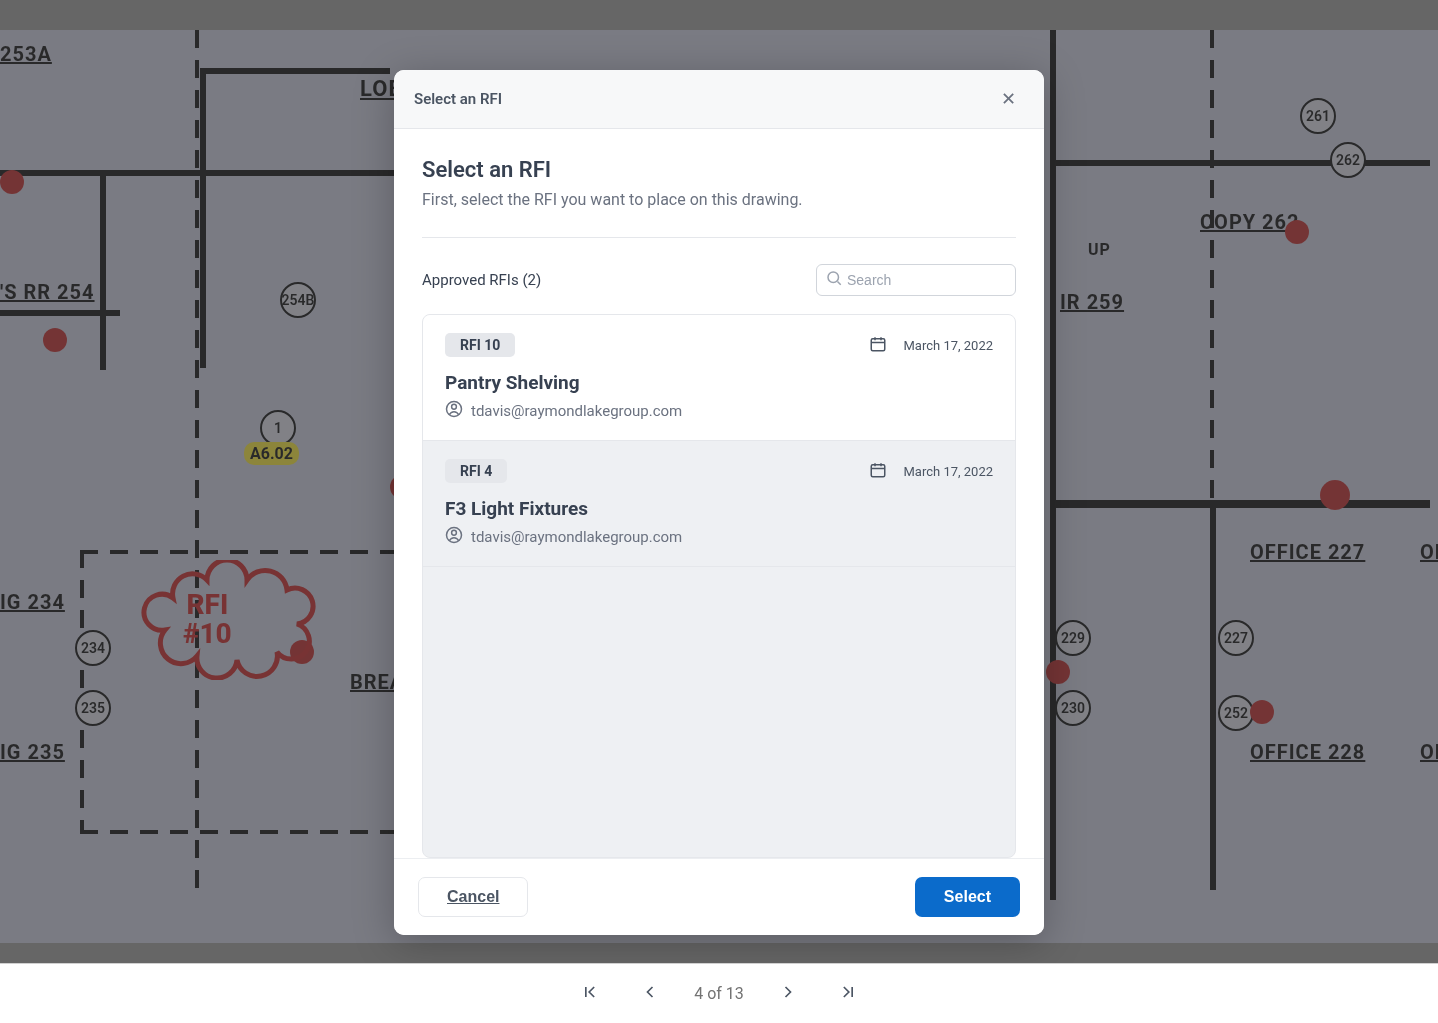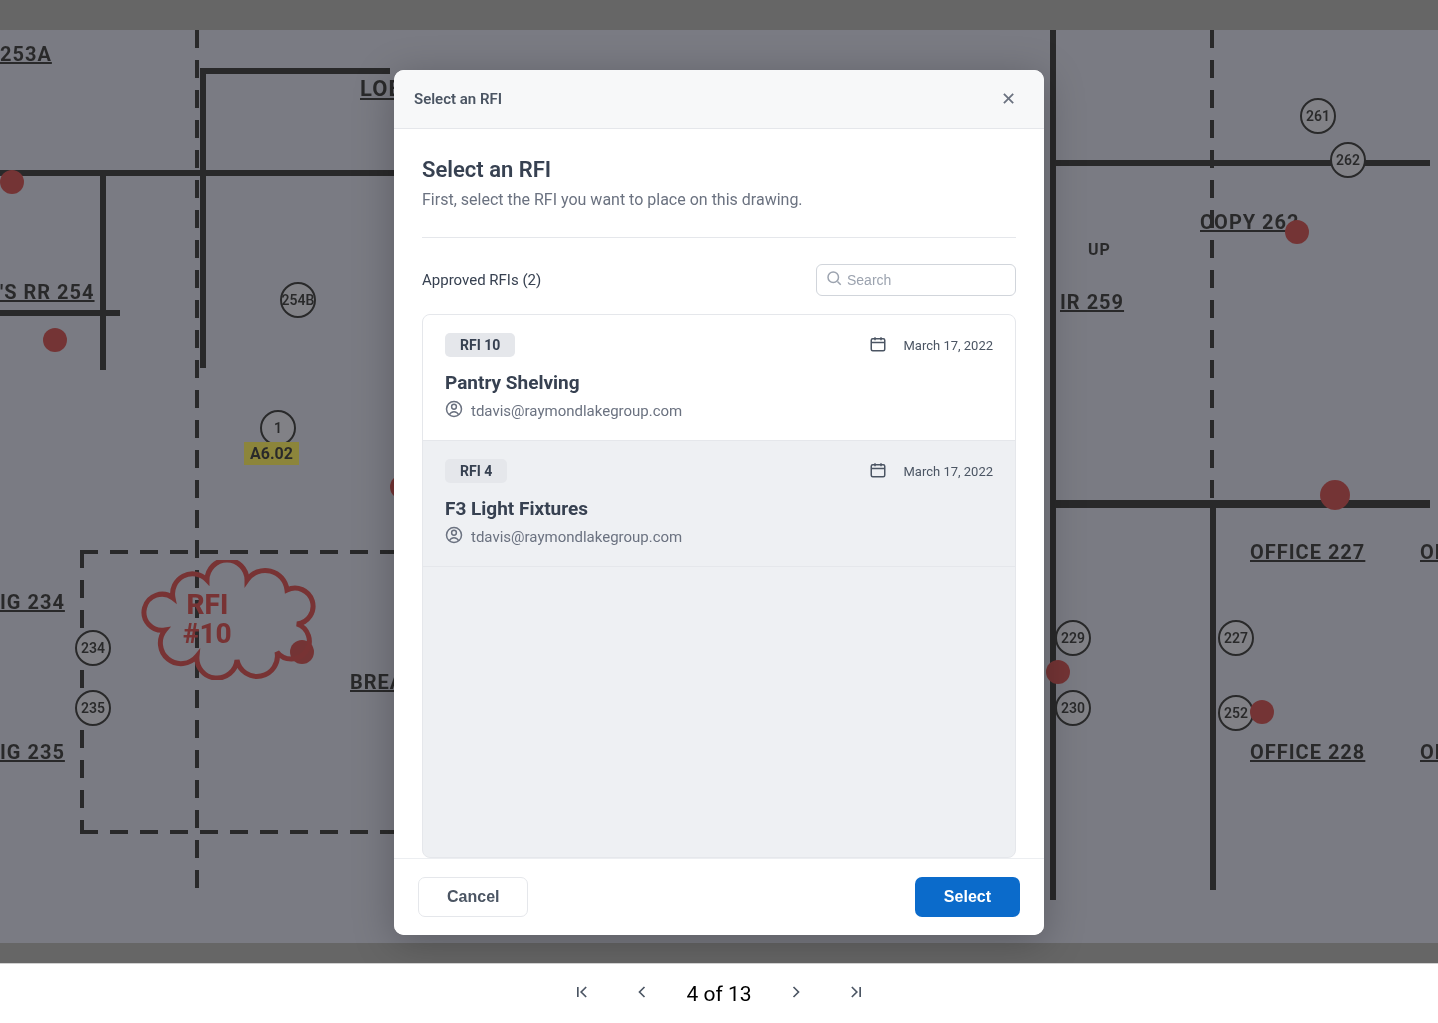--- a/index.html
+++ b/index.html
@@ -26,21 +26,21 @@
       opacity: 0.9;
     }
     .floorplan-line { position: absolute; background: #000; }
     .floorplan-dash-h { position:absolute; height:4px; background:repeating-linear-gradient(90deg,#000 0 18px,transparent 18px 30px);}
     .floorplan-dash-v { position:absolute; width:4px; background:repeating-linear-gradient(180deg,#000 0 18px,transparent 18px 30px);}
     .room-label { position:absolute; font-weight:700; font-size:20px; color:#000; text-decoration:underline; letter-spacing:1px; white-space:nowrap;}
     .num-circle { position:absolute; width:36px; height:36px; border:2px solid #000; border-radius:50%; background:#d6d8e2; display:flex; align-items:center; justify-content:center; font-size:14px; font-weight:600;}
     .red-dot { position:absolute; width:24px; height:24px; border-radius:50%; background:#b81c1c;}
     .rfi-cloud { position:absolute; color:#c01818; font-weight:800; font-size:28px; text-align:center; }
     .rfi-cloud svg { position:absolute; top:-30px; left:-30px;}
-    .yellow-chip { position:absolute; background:#f3e02b; padding:2px 6px; font-size:16px; font-weight:700; border-radius:0;}
+    .yellow-chip { position:absolute; background:#f3e02b; padding:2px 6px; font-size:16px; font-weight:700; border-radius:10px;}
 
     .overlay-dim {
       position:absolute; inset:0; background:rgba(60,60,60,0.55);
     }
 
     .modal {
       position:absolute;
       top: 70px;
       left: 50%;
       transform: translateX(-50%);
@@ -75,37 +75,37 @@
     .rfi-list { flex:1; background:#eef0f3; border:1px solid #e5e7eb; border-radius:8px; overflow:auto;}
     .rfi-card { padding:18px 22px; border-bottom:1px solid #e5e7eb; cursor:pointer;}
     .rfi-card.selected { background:#fff;}
     .rfi-card-top { display:flex; align-items:center; justify-content:space-between; margin-bottom:14px;}
     .rfi-badge { background:#e5e7eb; color:#374151; font-size:14px; font-weight:700; padding:4px 15px; border-radius:5px;}
     .rfi-date { display:flex; align-items:center; gap:16px; color:#4b5563; font-size:13px;}
     .rfi-title { font-size:19px; font-weight:700; color:#374151; margin-bottom:6px;}
     .rfi-email { display:flex; align-items:center; gap:8px; color:#6b7280; font-size:15px;}
     .modal-footer { padding:18px 24px; background:#fff; border-top:1px solid #eceef1; display:flex; justify-content:space-between;}
     .btn { padding:10px 28px; border-radius:7px; font-size:16px; font-weight:600; cursor:pointer; border:1px solid transparent;}
-    .btn-cancel { background:#fff; border-color:#e5e7eb; color:#4b5563;}
+    .btn-cancel { background:#fff; border-color:#e5e7eb; color:#4b5563;text-decoration:underline;}
     .btn-primary { background:#0b6bcb; color:#fff;}
 
     .pager {
       position:absolute;
       bottom:0; left:0; right:0;
       height:60px;
       background:#fff;
       border-top:1px solid #d0d0d0;
       display:flex;
       align-items:center;
       justify-content:center;
       gap:28px;
       color:#4b5563;
     }
     .pager-btn { background:none; border:none; cursor:pointer; color:#4b5563; padding:6px; display:flex;}
-    .pager-text { font-size:21px; color:#000000;}
+    .pager-text { font-size:16px; color:#737373;}
     .icon { width:18px; height:18px; display:inline-block;}
   </style>
 </head>
 <body>
 
 <div class="drawing-viewport">
   <div class="drawing-bg">
 
     <div class="floorplan-line" style="left:0;top:140px;width:420px;height:6px;"></div>
     <div class="floorplan-line" style="left:0;top:280px;width:120px;height:6px;"></div>

